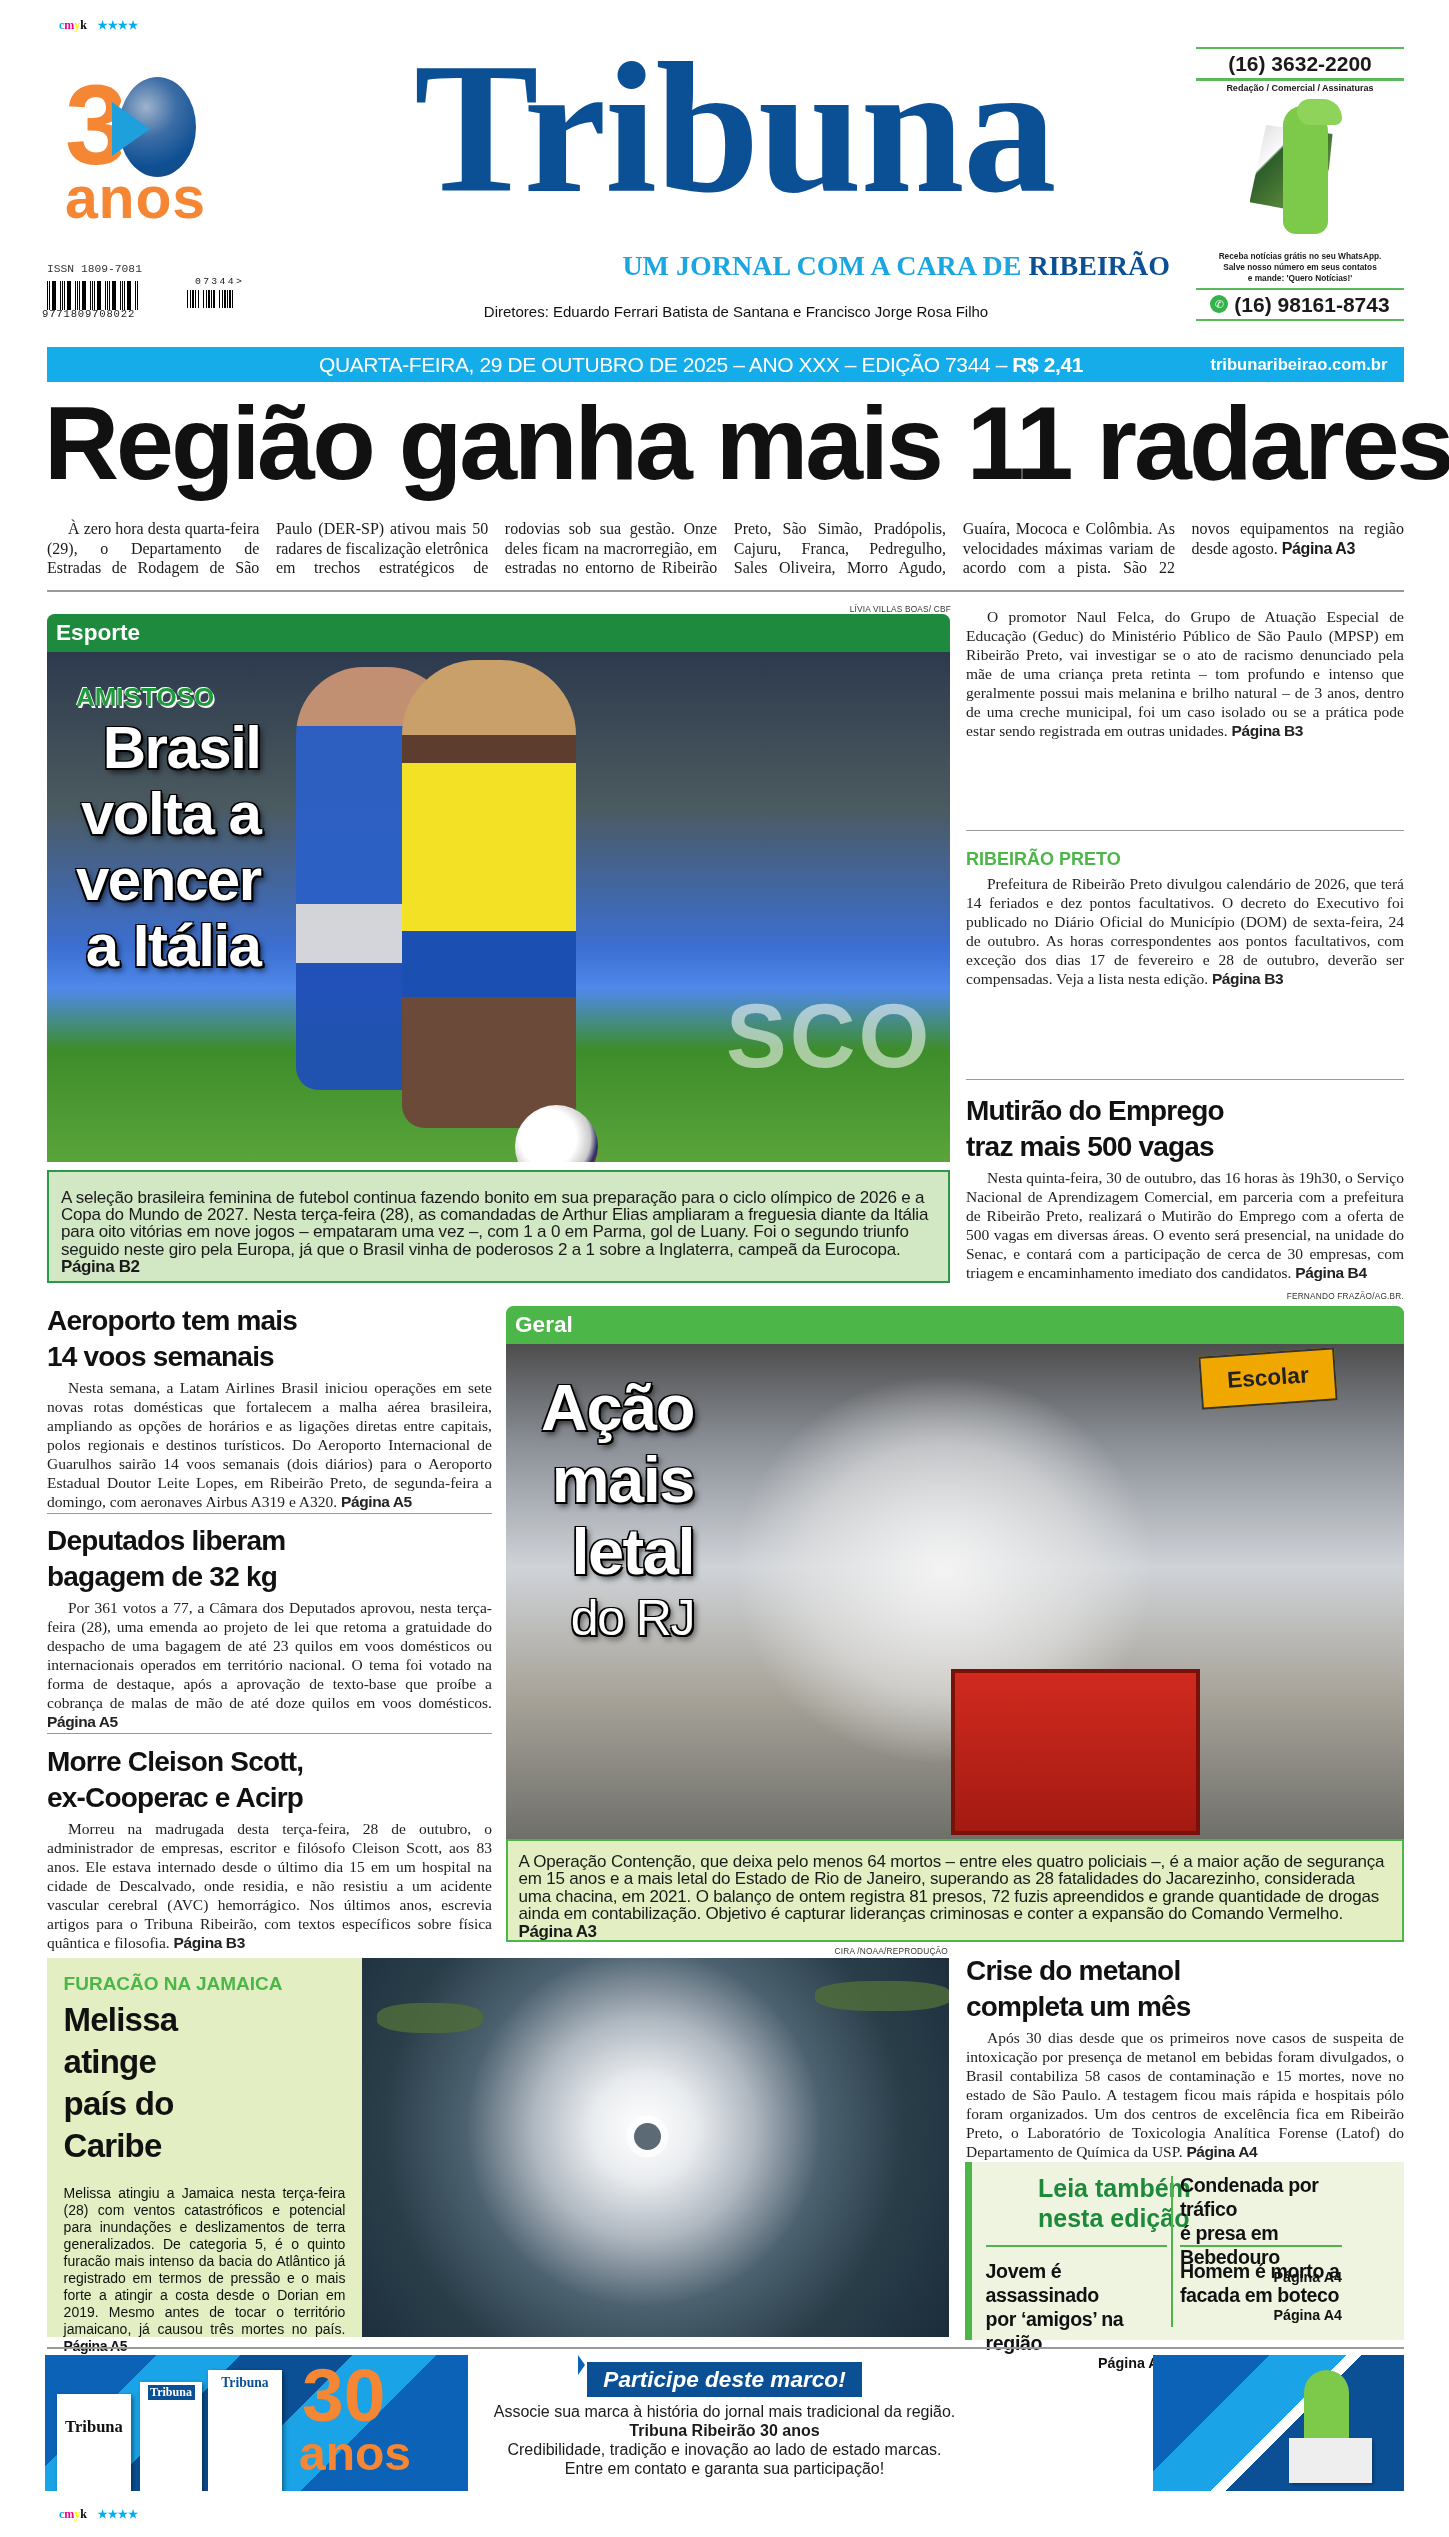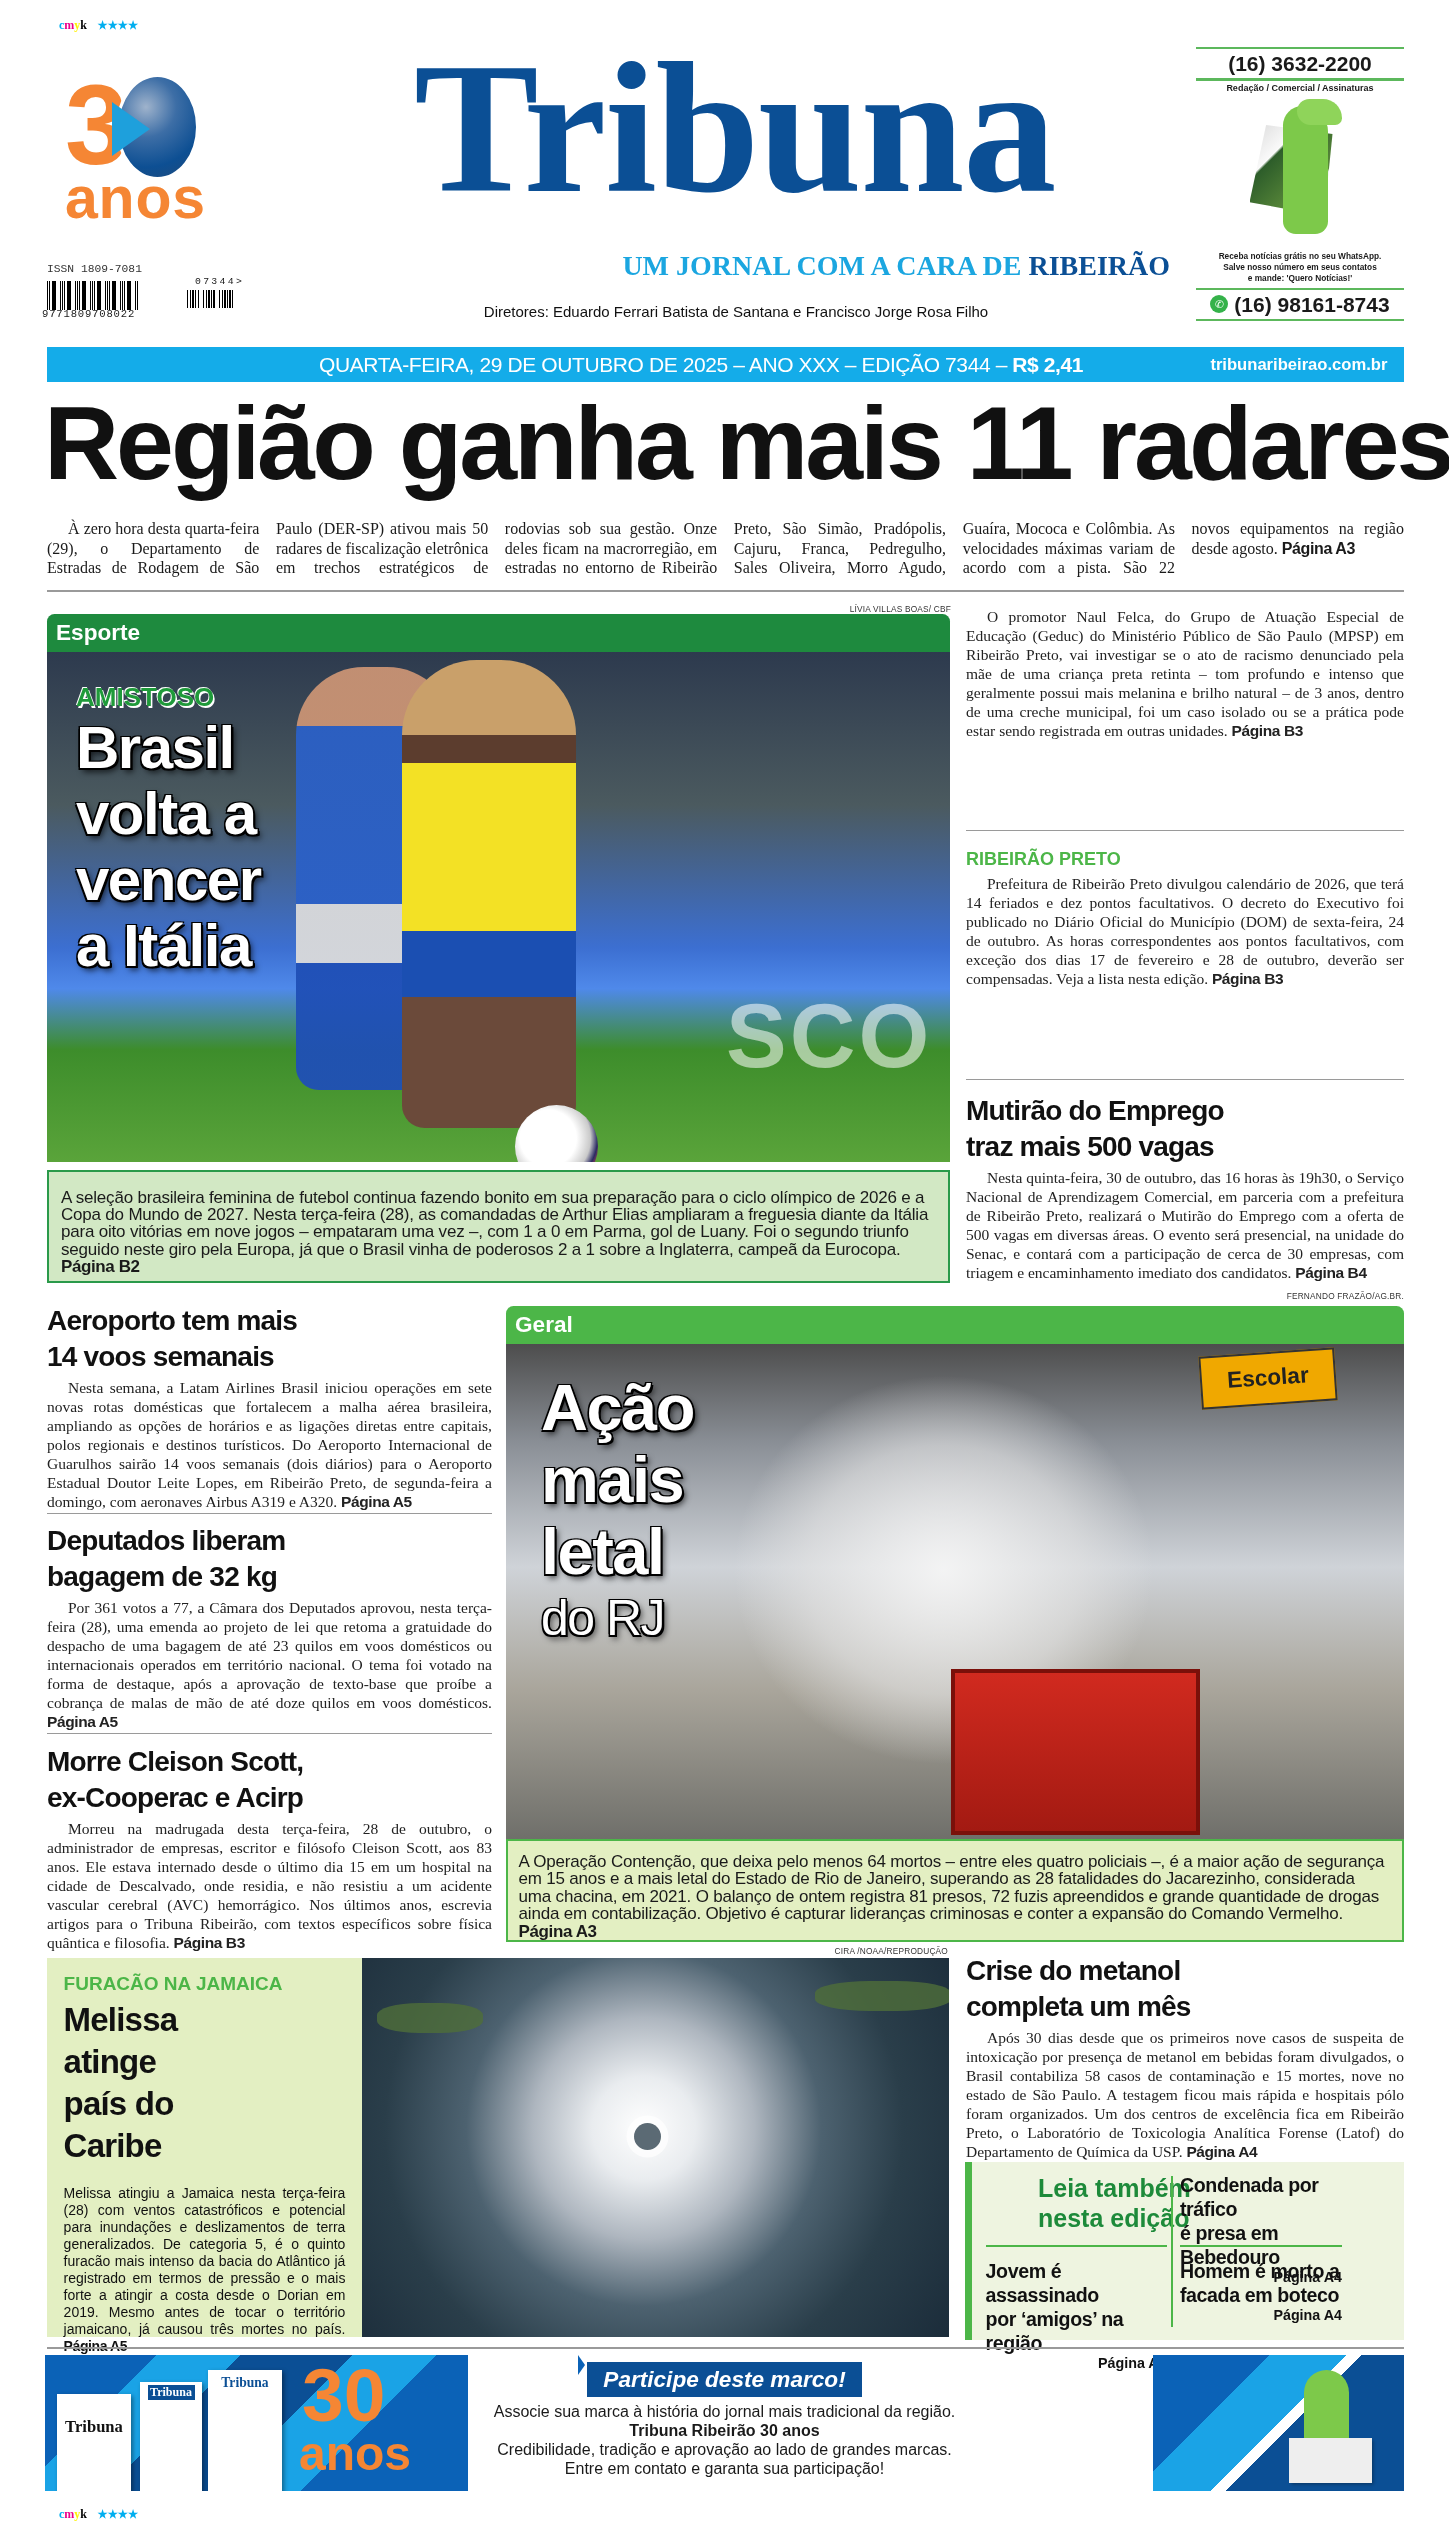--- a/index.html
+++ b/index.html
@@ -63,21 +63,21 @@
   .credit { font-family: "Liberation Sans", sans-serif; font-size: 8.3px; color: #333; text-align: right; letter-spacing: 0.2px; }
   .section-tab { font-family: "Liberation Sans", sans-serif; font-weight: bold; font-size: 22.6px; color: #fff; padding-left: 9px; line-height: 38px; border-radius: 7.5px 7.5px 0 0; }
   .photo-sport { background:
       radial-gradient(ellipse at 45% 45%, rgba(40,80,180,0.0) 0, rgba(40,80,180,0) 40%),
       linear-gradient(180deg, #2d3a4e 0%, #4b5a5f 30%, #3c6fd1 58%, #4f89ea 66%, #3d8d2b 78%, #5aa43a 100%); }
   .player1 { position: absolute; left: 249px; top: 15px; width: 159px; height: 423px; background: linear-gradient(180deg, #c99374 0 14%, #2b60c6 14% 56%, #dadada 56% 70%, #1f4fb6 70% 100%); border-radius: 68px 68px 22.6px 22.6px; opacity: 0.95; }
   .player2 { position: absolute; left: 355px; top: 7.5px; width: 174px; height: 468px; background: linear-gradient(180deg, #c9a06a 0 16%, #5c3d2e 16% 22%, #f3e125 22% 58%, #1b4fb2 58% 72%, #6b4a3a 72% 100%); border-radius: 75px 75px 22.6px 22.6px; }
   .ball { position: absolute; left: 468px; top: 453px; width: 83px; height: 83px; border-radius: 50%; background: radial-gradient(circle at 40% 40%, #fff 0 40%, #c9c9c9 60%, #2b2b63 70%, #e34a4a 80%, #fff 90%); }
   .banner-sco { position: absolute; left: 679px; top: 332px; font-family: "Liberation Sans", sans-serif; font-weight: bold; font-size: 91px; color: rgba(255,255,255,0.55); letter-spacing: 3px; }
   .overline { font-family: "Liberation Sans", sans-serif; font-weight: bold; color: #1f9a3a; }
-  .photo-head { font-family: "Liberation Sans", sans-serif; font-weight: bold; color: #fff; text-shadow: 2.3px 2.3px 0 #000, -1.5px -1.5px 0 #000, 1.5px -1.5px 0 #000, -1.5px 1.5px 0 #000, 3px 3.8px 6px rgba(0,0,0,0.7); letter-spacing: -1.5px; }
+  .photo-head { font-family: "Liberation Sans", sans-serif; font-weight: bold; color: #fff; text-shadow: 2.3px 2.3px 0 #000, -1.5px -1.5px 0 #000, 1.5px -1.5px 0 #000, -1.5px 1.5px 0 #000, 3px 3.8px 6px rgba(0,0,0,0.7); letter-spacing: -1.5px; text-align: right; }
   .caption-box { font-family: "Liberation Sans", sans-serif; font-size: 17px; line-height: 17.4px; letter-spacing: -0.2px; padding: 16.6px 12px; }
 
   
   .story h2 { font-family: "Liberation Sans", sans-serif; font-weight: bold; font-size: 28px; line-height: 36px; letter-spacing: -0.8px; color: #111; }
   .story .kicker { font-family: "Liberation Sans", sans-serif; font-weight: bold; font-size: 18px; color: #4cb648; line-height: 22.6px; }
   .story p { font-family: "Liberation Serif", serif; font-size: 15.5px; line-height: 19px; text-align: justify; text-indent: 21px; color: #222; margin-top: 3px; }
 
   .photo-geral { background: linear-gradient(180deg, #4d4d4d 0%, #8a8f96 20%, #cfd3d8 45%, #a9a59b 70%, #6f6f6a 100%); overflow: hidden; }
   .smoke { position: absolute; left: 226px; top: 30px; width: 423px; height: 392px; border-radius: 50%; background: radial-gradient(ellipse, rgba(245,245,245,0.95) 0, rgba(230,230,230,0.6) 45%, rgba(230,230,230,0) 70%); }
   .dumpster { position: absolute; left: 445px; top: 325px; width: 249px; height: 166px; background: linear-gradient(180deg, #d12a1f, #a31a12); border: 4.5px solid #7a100a; }
@@ -294,21 +294,21 @@
   <div class="mini-paper" style="left:163px;top:15px;width:74px;height:128px;">
     <div class="t" style="font-size:13.6px;margin-top:4.5px;">Tribuna</div>
   </div>
   <div class="abs cond" style="left:257px;top:3px;font-weight:bold;font-size:75px;line-height:75px;color:#f58634;">30</div>
   <div class="abs cond" style="left:254px;top:75px;font-weight:bold;font-size:48px;line-height:48px;color:#f58634;">anos</div>
 </div>
 <div class="abs ad-mid" style="left:483px;top:2362px;width:483px;">
   <div class="banner">Participe deste marco!</div>
   <div class="l" style="margin-top:4.5px;">Associe sua marca à história do jornal mais tradicional da região.</div>
   <div class="l b">Tribuna Ribeirão 30 anos</div>
-  <div class="l">Credibilidade, tradição e aprovação ao lado de grandes marcas.</div>
+  <div class="l">Credibilidade, tradição e inovação ao lado de estado marcas.</div>
   <div class="l">Entre em contato e garanta sua participação!</div>
 </div>
 <div class="abs ad-right" style="left:1153px;top:2355px;width:251px;height:136px;">
   <div class="abs" style="left:151px;top:15px;width:45px;height:83px;background:#7dc94a;border-radius:22.6px 22.6px 7.5px 7.5px;"></div>
   <div class="abs" style="left:136px;top:83px;width:83px;height:45px;background:#eee;box-shadow:1.5px 1.5px 3px rgba(0,0,0,0.3);"></div>
 </div>
 
 <div class="abs printmark" style="left:59px;top:2507px;">
   <span class="c">c</span><span class="m">m</span><span class="y">y</span><span class="k">k</span><span class="stars" style="color:#00aeef">★★★★</span>
 </div>

